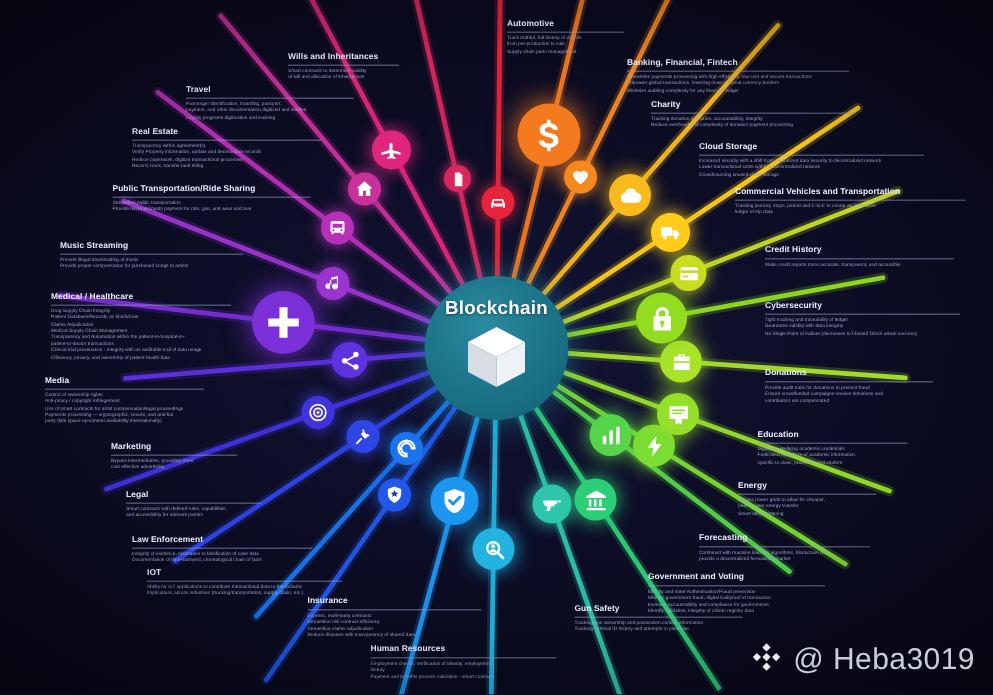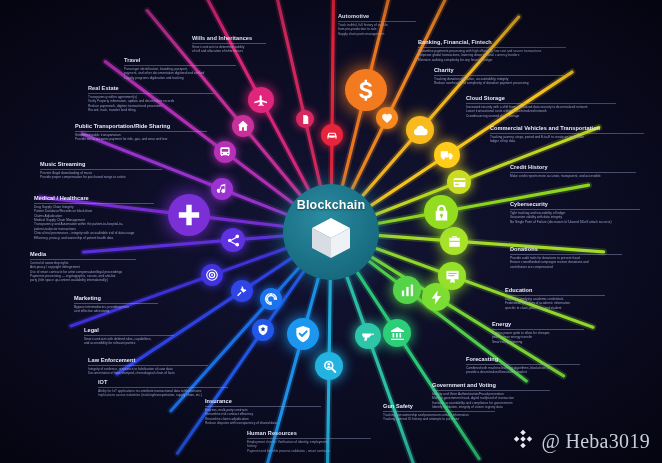--- a/index.html
+++ b/index.html
@@ -27,21 +27,21 @@
   
   .lbl{position:absolute;z-index:35;line-height:1.0;}
   .lbl .t{font-size:5.6px;font-weight:bold;color:#e9ecff;white-space:nowrap;
           letter-spacing:.05px;padding-bottom:.6px;}
   .lbl .d{font-size:3.2px;color:#9aa3c8;white-space:nowrap;line-height:1.38;
           letter-spacing:.02px;}
   .lbl.r .t,.lbl.r .d{text-align:left;}
   .lbl.l{text-align:left;}
   .lbl .rule{height:1px;background:rgba(150,160,200,.45);margin:.5px 0 1px 0;}
   
-  .wm{position:absolute;right:12px;bottom:9px;display:flex;align-items:center;gap:7px;z-index:60;font-family:Liberation Serif, serif;}
+  .wm{position:absolute;right:12px;bottom:9px;display:flex;align-items:center;gap:7px;z-index:60;}
   .wm-txt{color:#c9ced8;font-size:20px;letter-spacing:.3px;}
   .vignette{position:absolute;inset:0;pointer-events:none;z-index:50;
             background:radial-gradient(ellipse 80% 75% at 50% 50%,rgba(0,0,0,0) 55%,rgba(3,3,12,.55) 100%);}
 </style>
 </head>
 <body>
 
 <div id="stage">
 
   <svg id="spokes" width="662" height="463" viewBox="0 0 662 463">

